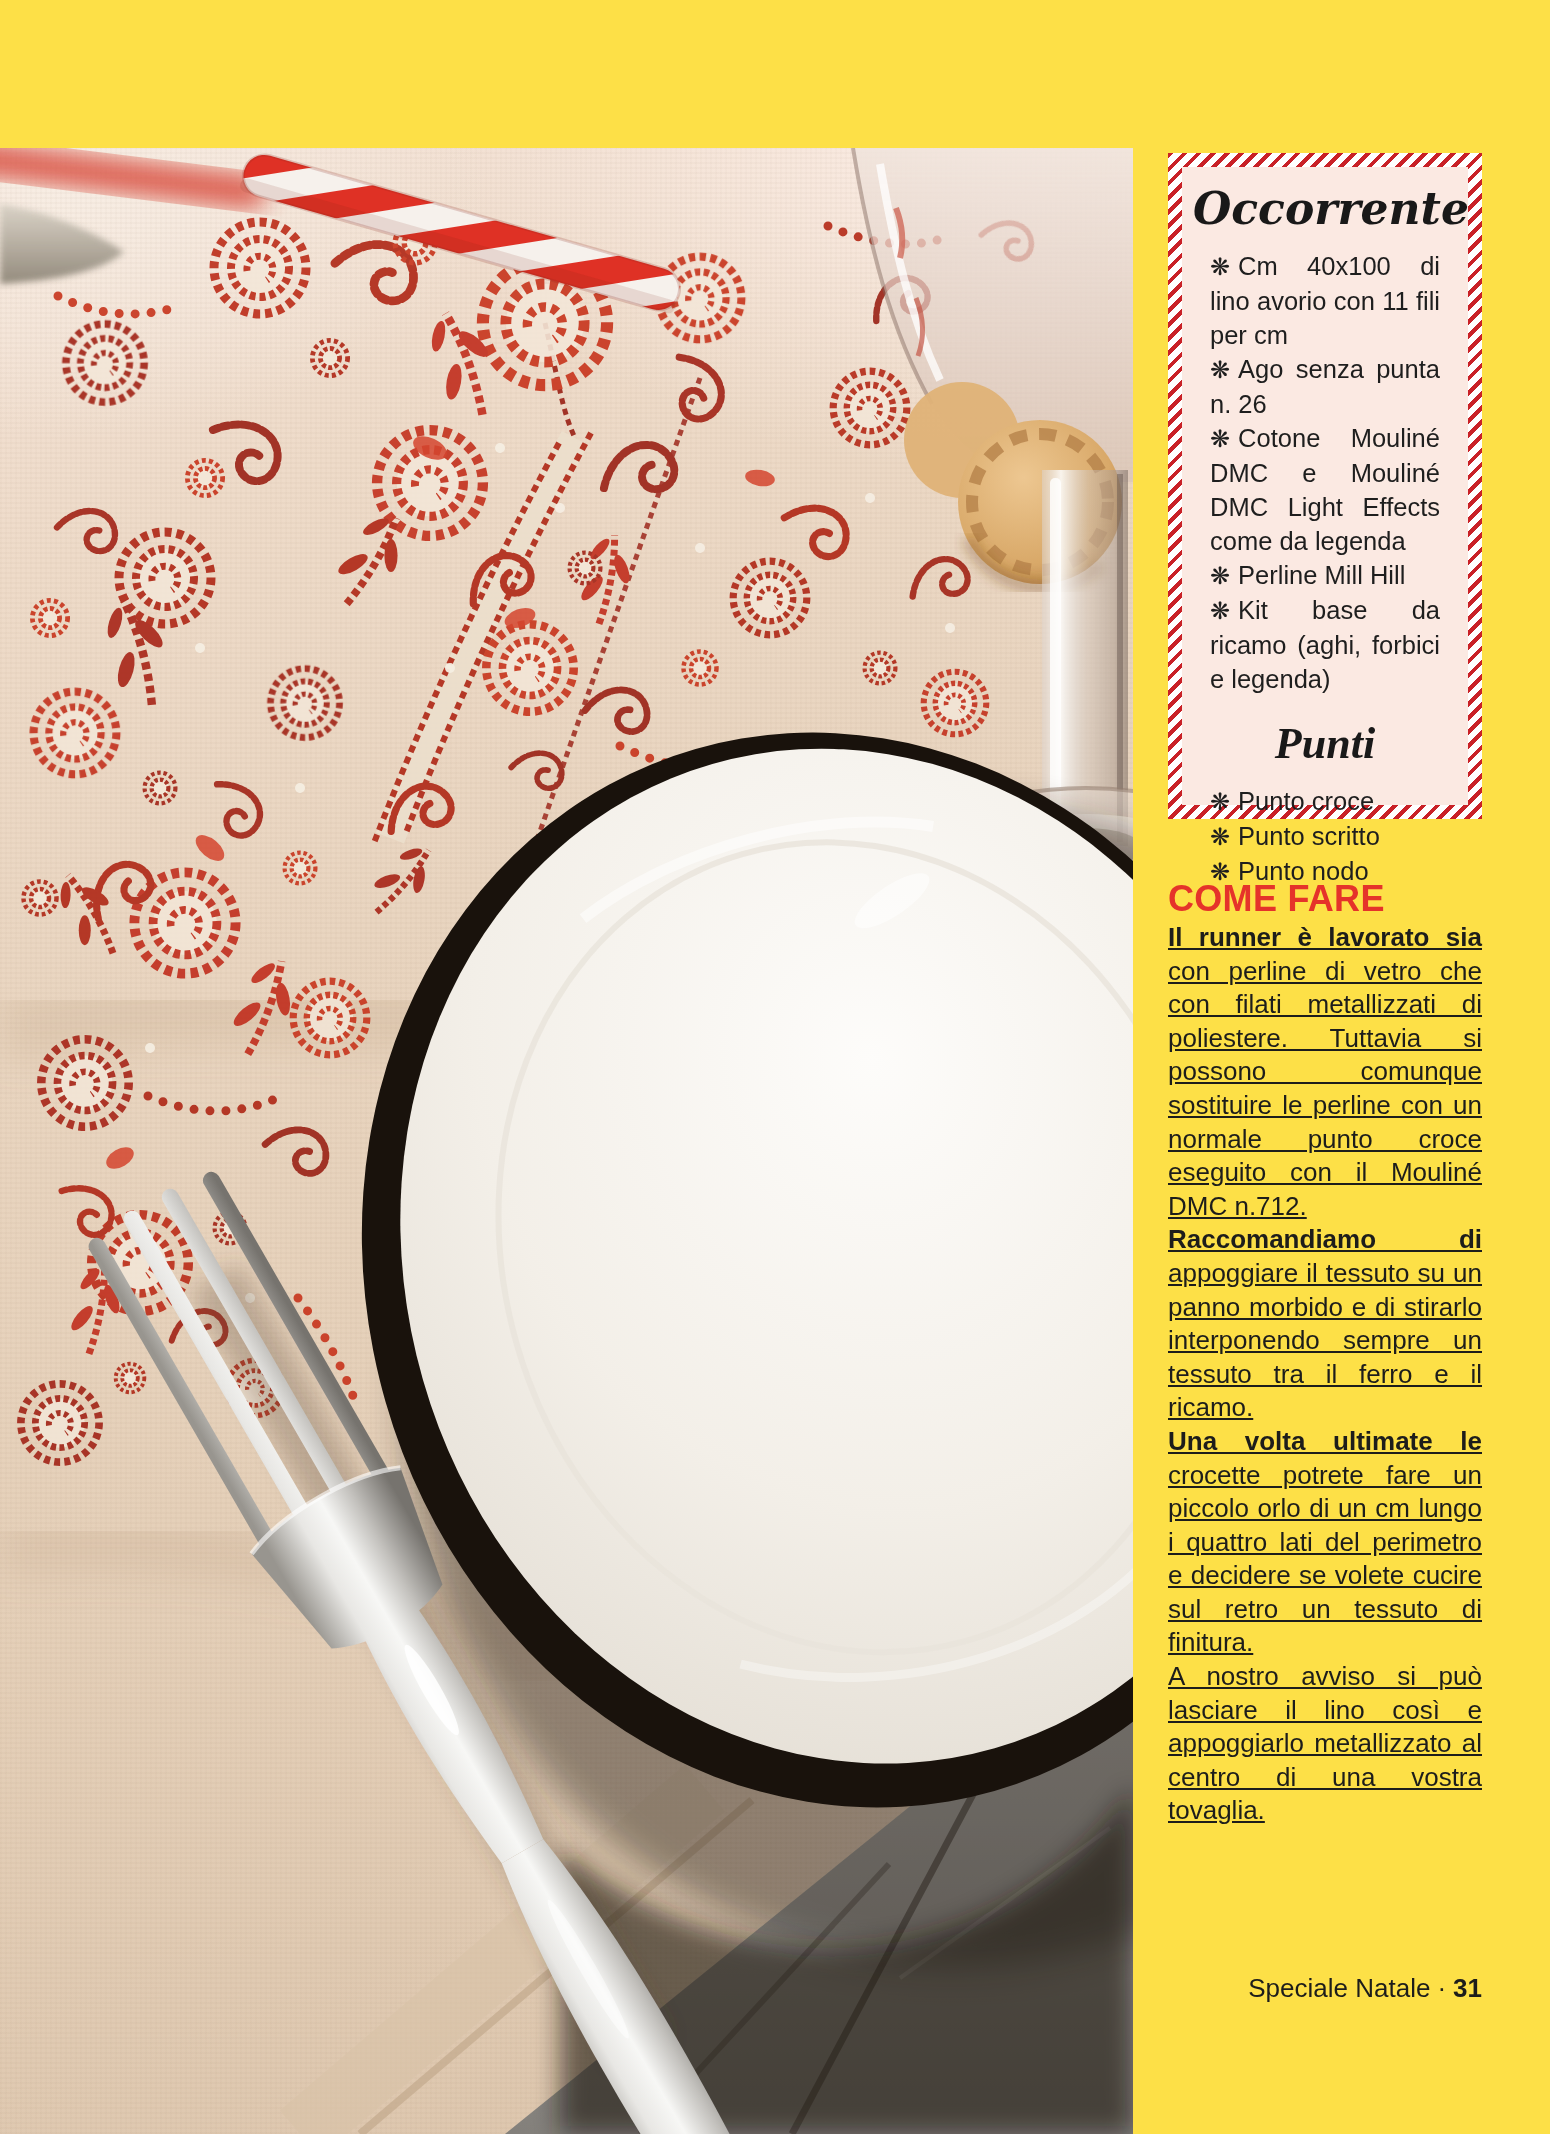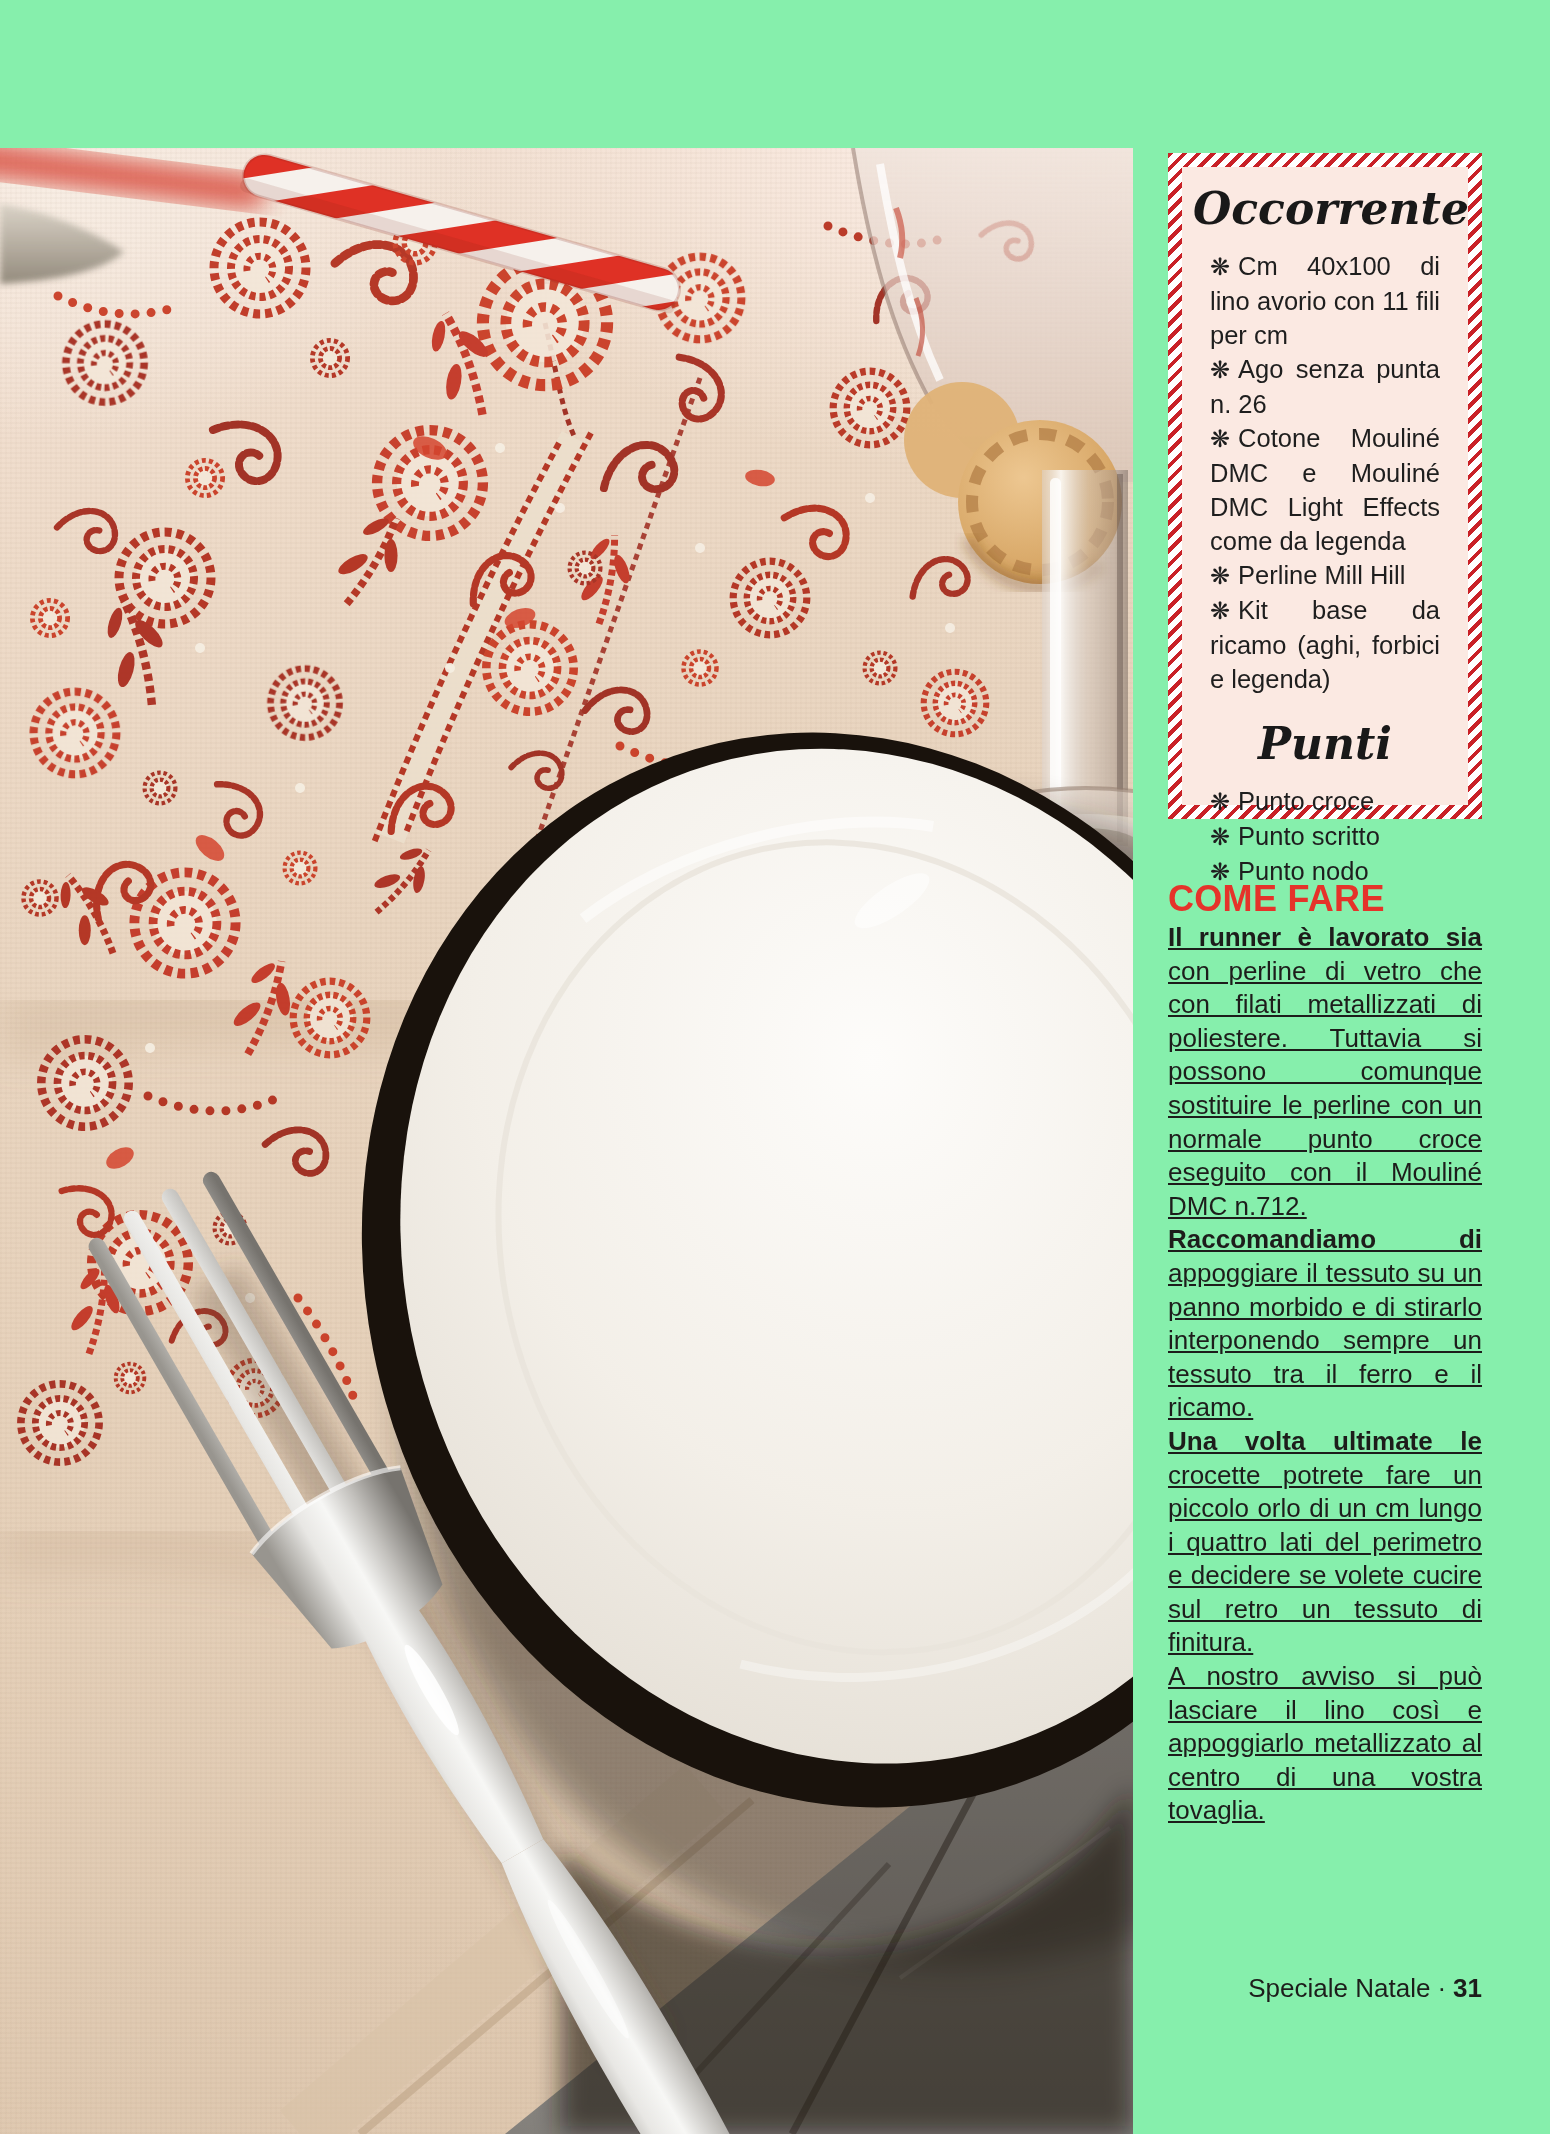--- a/index.html
+++ b/index.html
@@ -1,36 +1,36 @@
 <!DOCTYPE html>
 <html lang="it"><head>
 <meta charset="utf-8">
 <style>
   html,body{margin:0;padding:0;background:#ffffff;}
-  .page{position:relative;width:1550px;height:2134px;background:#86efac;overflow:hidden;
+  .page{position:relative;width:1550px;height:2134px;background:#fde047;overflow:hidden;
         font-family:"Liberation Sans","DejaVu Sans",sans-serif;color:#222;}
 
   
   .photo{position:absolute;left:0;top:148px;width:1133px;height:1986px;overflow:hidden;
     background:
       repeating-linear-gradient(90deg, rgba(120,90,60,.025) 0 2px, rgba(0,0,0,0) 2px 5px),
       repeating-linear-gradient(0deg, rgba(120,90,60,.03) 0 2px, rgba(0,0,0,0) 2px 5px),
       radial-gradient(900px 520px at 88% 0%, rgba(252,238,231,.95), rgba(252,238,231,0) 62%),
       radial-gradient(700px 420px at 6% 2%, rgba(248,239,230,.85), rgba(248,239,230,0) 60%),
       linear-gradient(160deg,#f5e4d9 0%,#eedbc9 18%,#e9d5c0 38%,#e5d0b9 60%,#e0cab2 80%,#dcc5ac 100%);
   }
   .photo svg{display:block;width:100%;height:100%;}
 
   
   .info-box{position:absolute;left:1168px;top:153px;width:314px;height:666px;box-sizing:border-box;
     padding:14px;background:repeating-linear-gradient(135deg,#c92127 0 4px,#ffffff 4px 10px);}
   .info-box-inner{width:100%;height:100%;box-sizing:border-box;background:#fbe9e2;padding:10px 11px 6px;}
   .script-title{font-family:"DejaVu Serif","Liberation Serif",serif;font-style:italic;font-weight:600;
     font-size:44px;line-height:48px;text-align:center;color:#191919;margin:8px 0 14px;}
-  .script-title.second{margin-top:24px;margin-bottom:12px;}
+  .script-title.second{margin-top:24px;margin-bottom:12px;font-family:Liberation Serif, serif;}
   .need-list{margin:16px;padding:0 1px;list-style:none;font-size:25.5px;line-height:34px;color:#1e1e1e;text-align:justify;}
   .need-list.left{text-align:left;}
   .need-list .blt{margin-right:8px;font-size:24px;}
 
   
   .article{position:absolute;left:1168px;top:884px;width:314px;}
   .article h2{margin:0 0 7px;font-size:36px;line-height:30px;font-weight:800;color:#e5332a;letter-spacing:.3px;}
   .article p{margin:0;font-size:26px;line-height:33.6px;text-align:justify;color:#1d1d1b;
     hyphens:auto;text-decoration:underline;-webkit-hyphens:auto;}
   .article b{font-weight:700;}

